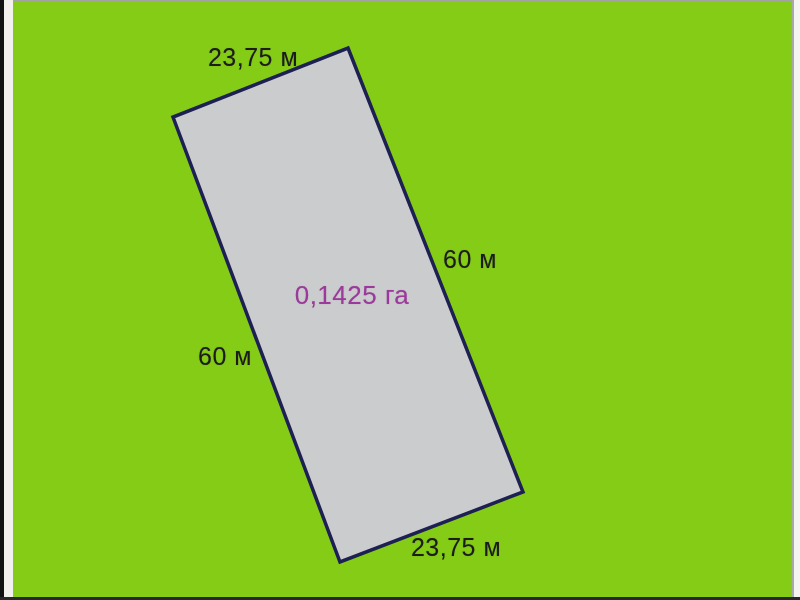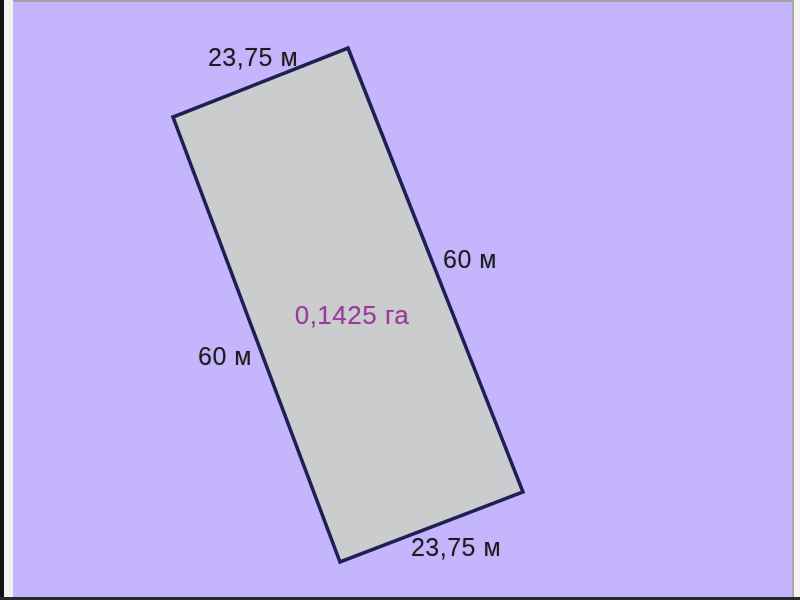--- a/index.html
+++ b/index.html
@@ -27,27 +27,26 @@
     white-space: nowrap;
     text-shadow: 0 0 1px rgba(40,40,40,0.35);
   }
   .area-label {
     position: absolute;
     transform: translate(-50%, -50%);
     font-size: 26px;
     letter-spacing: 0.5px;
     white-space: nowrap;
     text-shadow: 0 0 1px rgba(120,40,120,0.35);
-    margin-top: 20px;
   }
 </style>
 </head>
 <body>
 
-<div class="page" style="background: #c4b5fd;">
+<div class="page" style="background: #84cc16;">
   <div class="frame frame-top-line"></div>
   <div class="frame frame-left-black"></div>
   <div class="frame frame-left-white"></div>
   <div class="frame frame-right-line"></div>
   <div class="frame frame-right-white"></div>
   <div class="frame frame-bottom-line"></div>
 
   <svg class="plot" width="800" height="600" viewBox="0 0 800 600">
     <polygon points="348,48 523,492 340,562 173,117" fill="#cbccce" stroke="#1e2054" stroke-width="3.5" stroke-linejoin="miter"></polygon>
   </svg>

